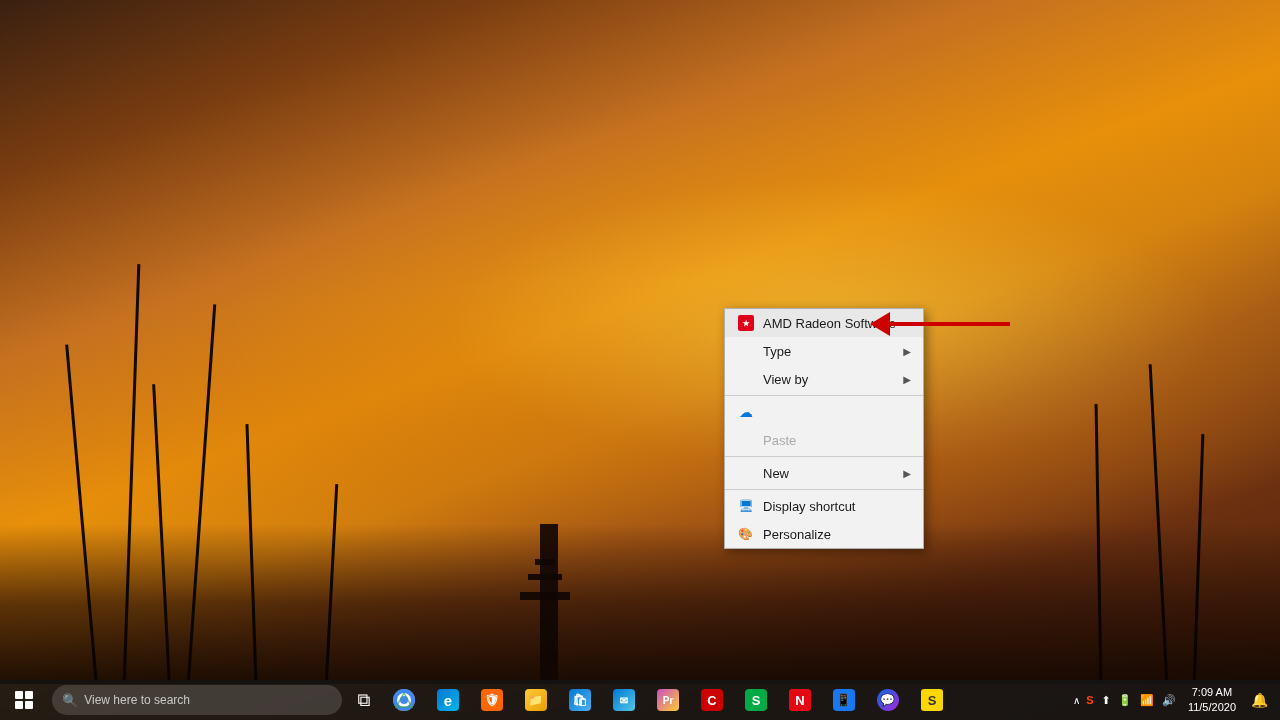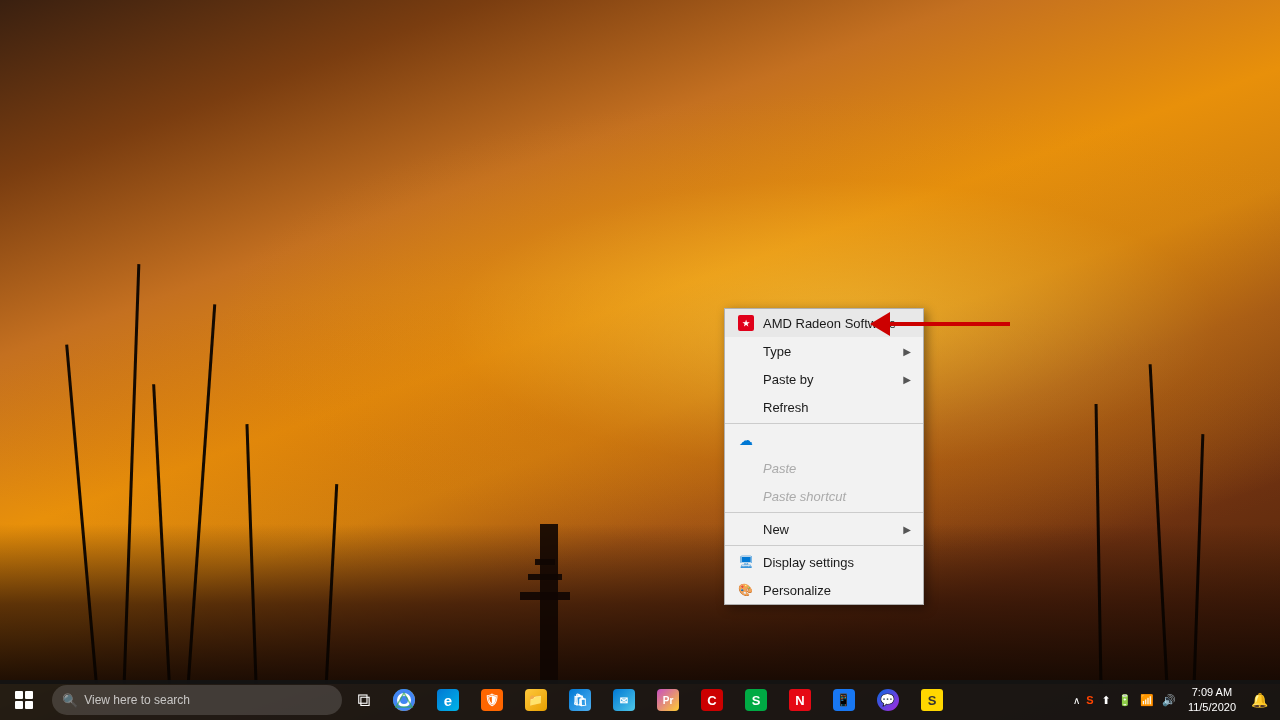--- a/index.html
+++ b/index.html
@@ -114,21 +114,20 @@
       padding: 5px 12px;
       cursor: pointer;
       position: relative;
       color: #1a1a1a;
       min-height: 26px;
     }
 
     .menu-item.disabled {
       color: #aaa;
       cursor: default;
-      font-style: italic;
     }
 
     .menu-item-icon {
       width: 18px;
       height: 18px;
       margin-right: 8px;
       flex-shrink: 0;
       display: flex;
       align-items: center;
       justify-content: center;
@@ -388,62 +387,54 @@
   </div>
 
   <div class="menu-item">
     <div class="menu-item-icon"></div>
     <span class="menu-item-label">Type</span>
     <span class="menu-item-arrow">▶</span>
   </div>
 
   <div class="menu-item">
     <div class="menu-item-icon"></div>
-    <span class="menu-item-label">Paste by</span>
+    <span class="menu-item-label">View by</span>
     <span class="menu-item-arrow">▶</span>
   </div>
 
-  <div class="menu-item">
-    <div class="menu-item-icon"></div>
-    <span class="menu-item-label">Refresh</span>
-  </div>
 
   <div class="menu-separator"></div>
 
   <div class="menu-item">
     <div class="menu-item-icon">
       <span class="onedrive-icon">☁</span>
     </div>
   </div>
 
   <div class="menu-item disabled">
     <div class="menu-item-icon"></div>
     <span class="menu-item-label">Paste</span>
   </div>
 
-  <div class="menu-item disabled">
-    <div class="menu-item-icon"></div>
-    <span class="menu-item-label">Paste shortcut</span>
-  </div>
 
   <div class="menu-separator"></div>
 
   <div class="menu-item">
     <div class="menu-item-icon"></div>
     <span class="menu-item-label">New</span>
     <span class="menu-item-arrow">▶</span>
   </div>
 
   <div class="menu-separator"></div>
 
   <div class="menu-item">
     <div class="menu-item-icon">
       <span class="display-icon">🖥</span>
     </div>
-    <span class="menu-item-label">Display settings</span>
+    <span class="menu-item-label">Display shortcut</span>
   </div>
 
   <div class="menu-item">
     <div class="menu-item-icon">
       <span class="personalize-icon">🎨</span>
     </div>
     <span class="menu-item-label">Personalize</span>
   </div>
 </div>
 

